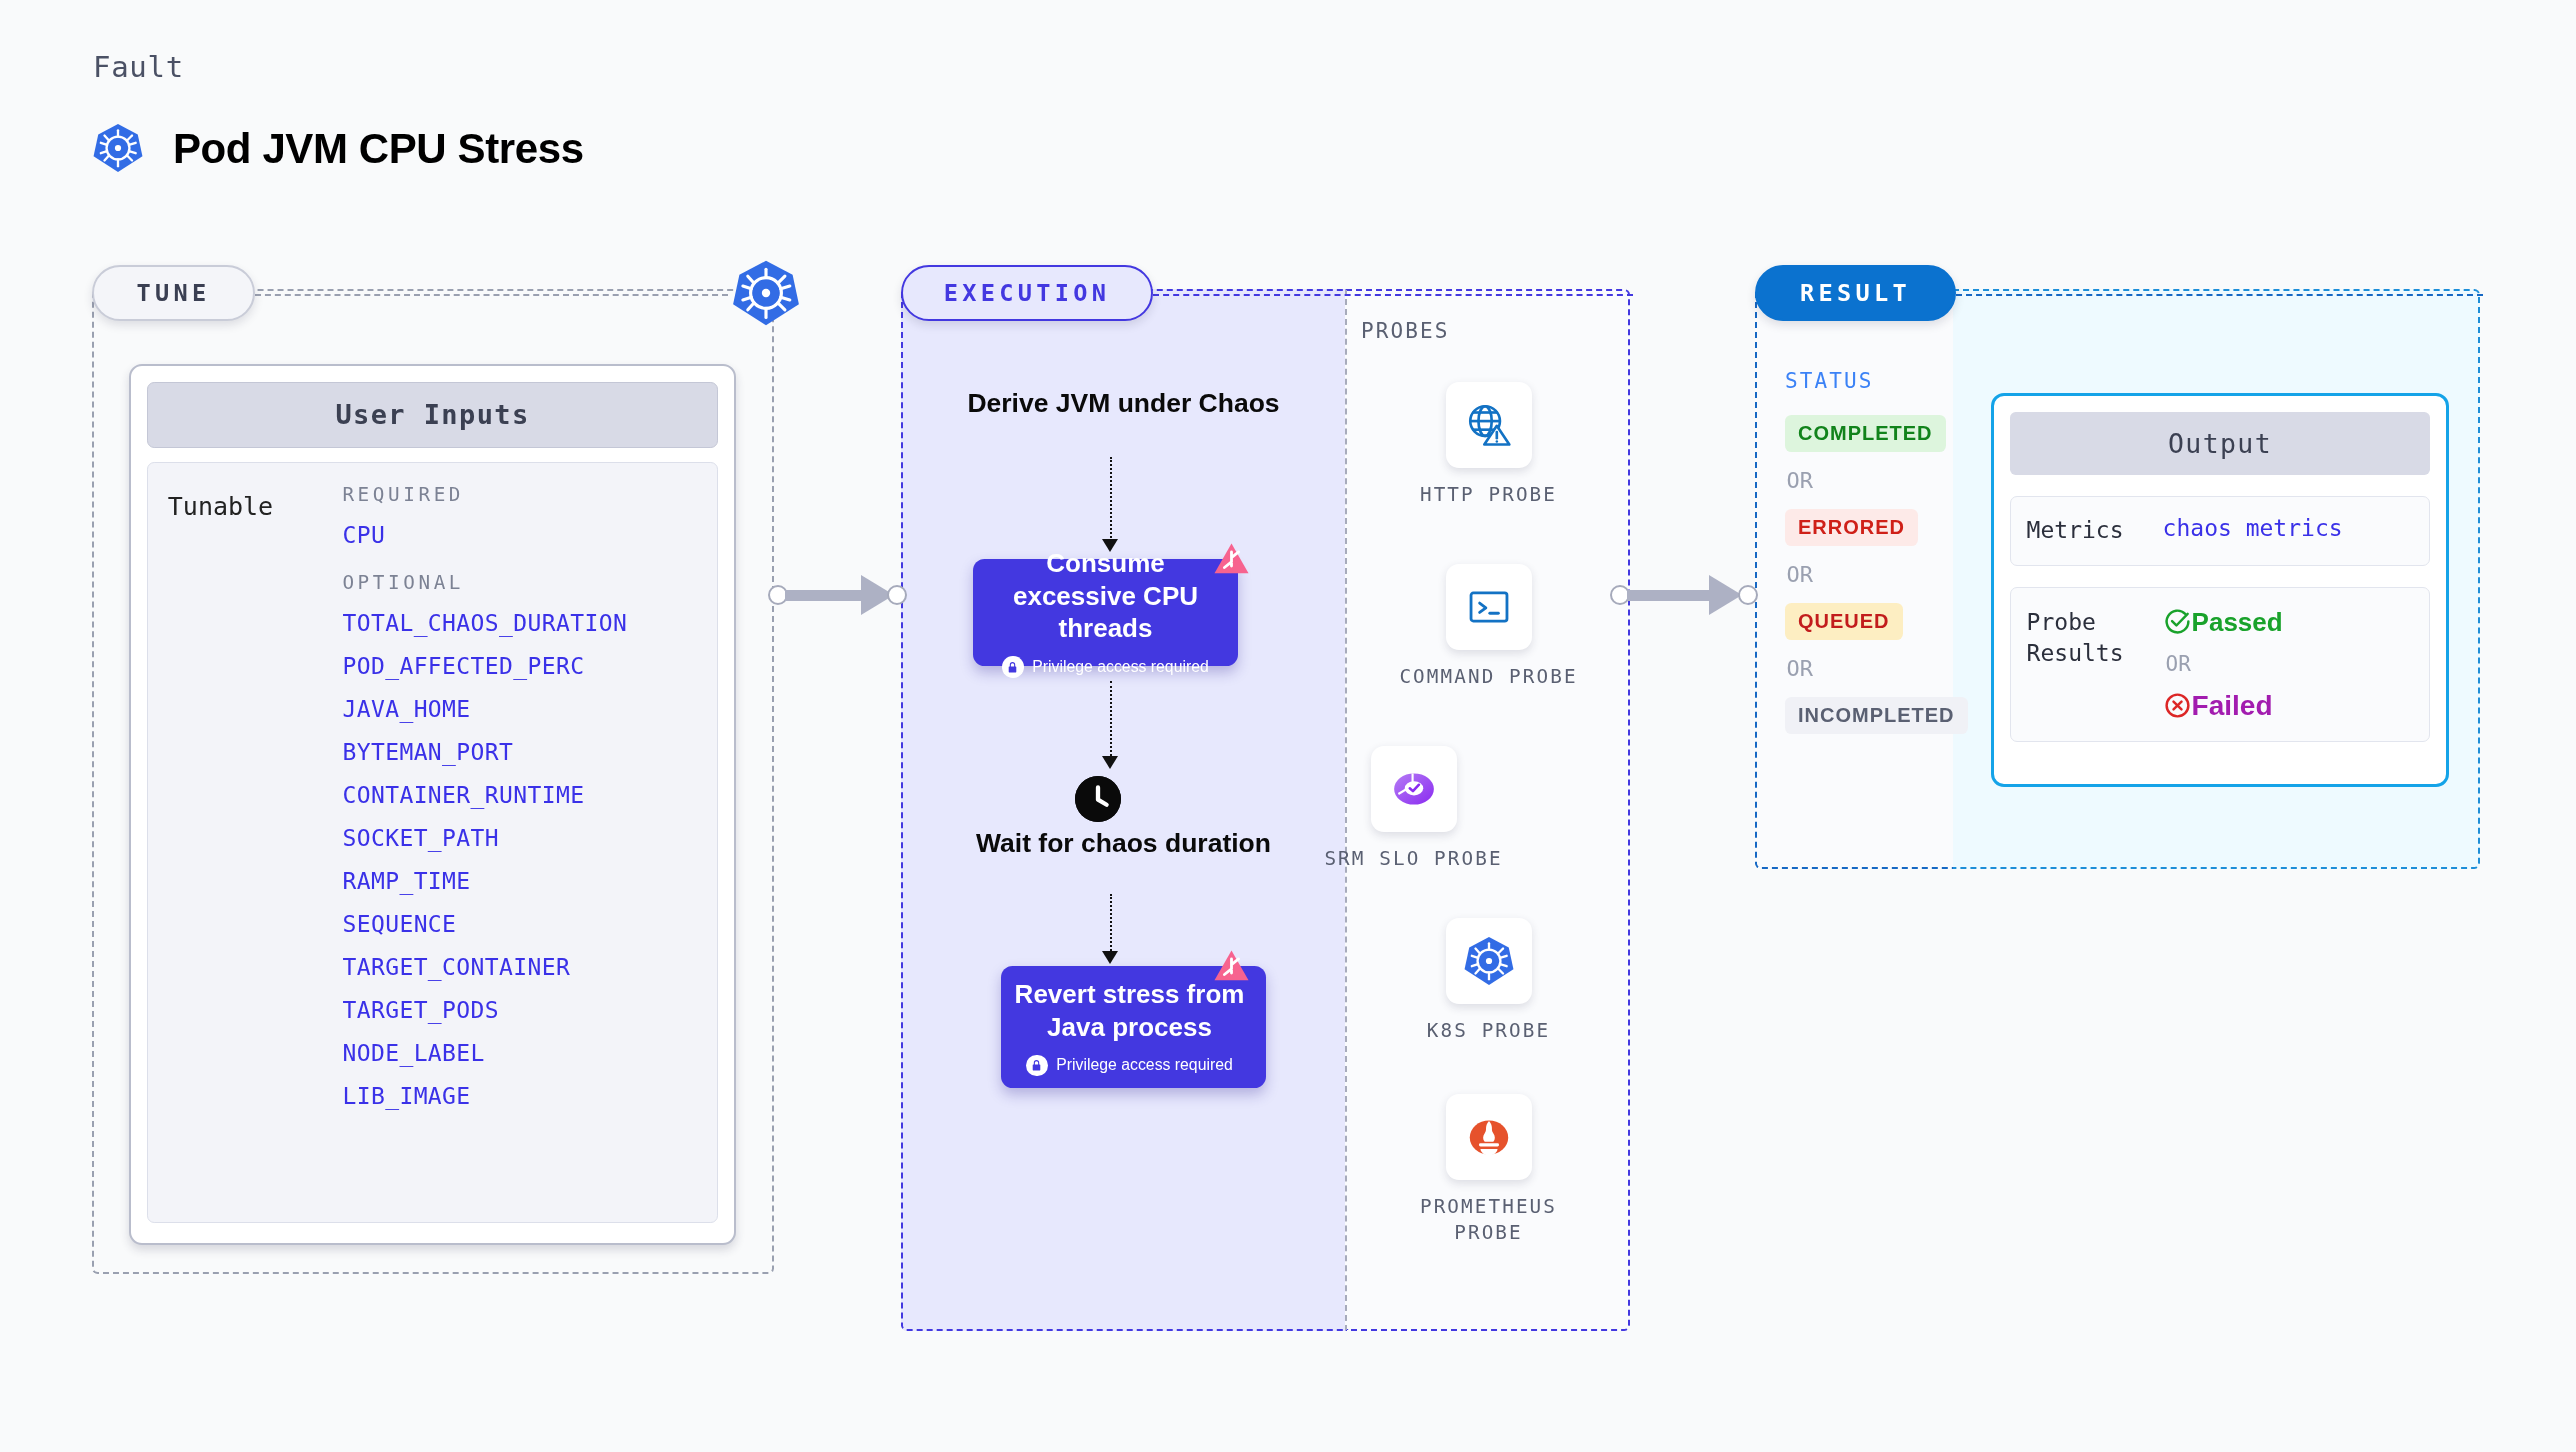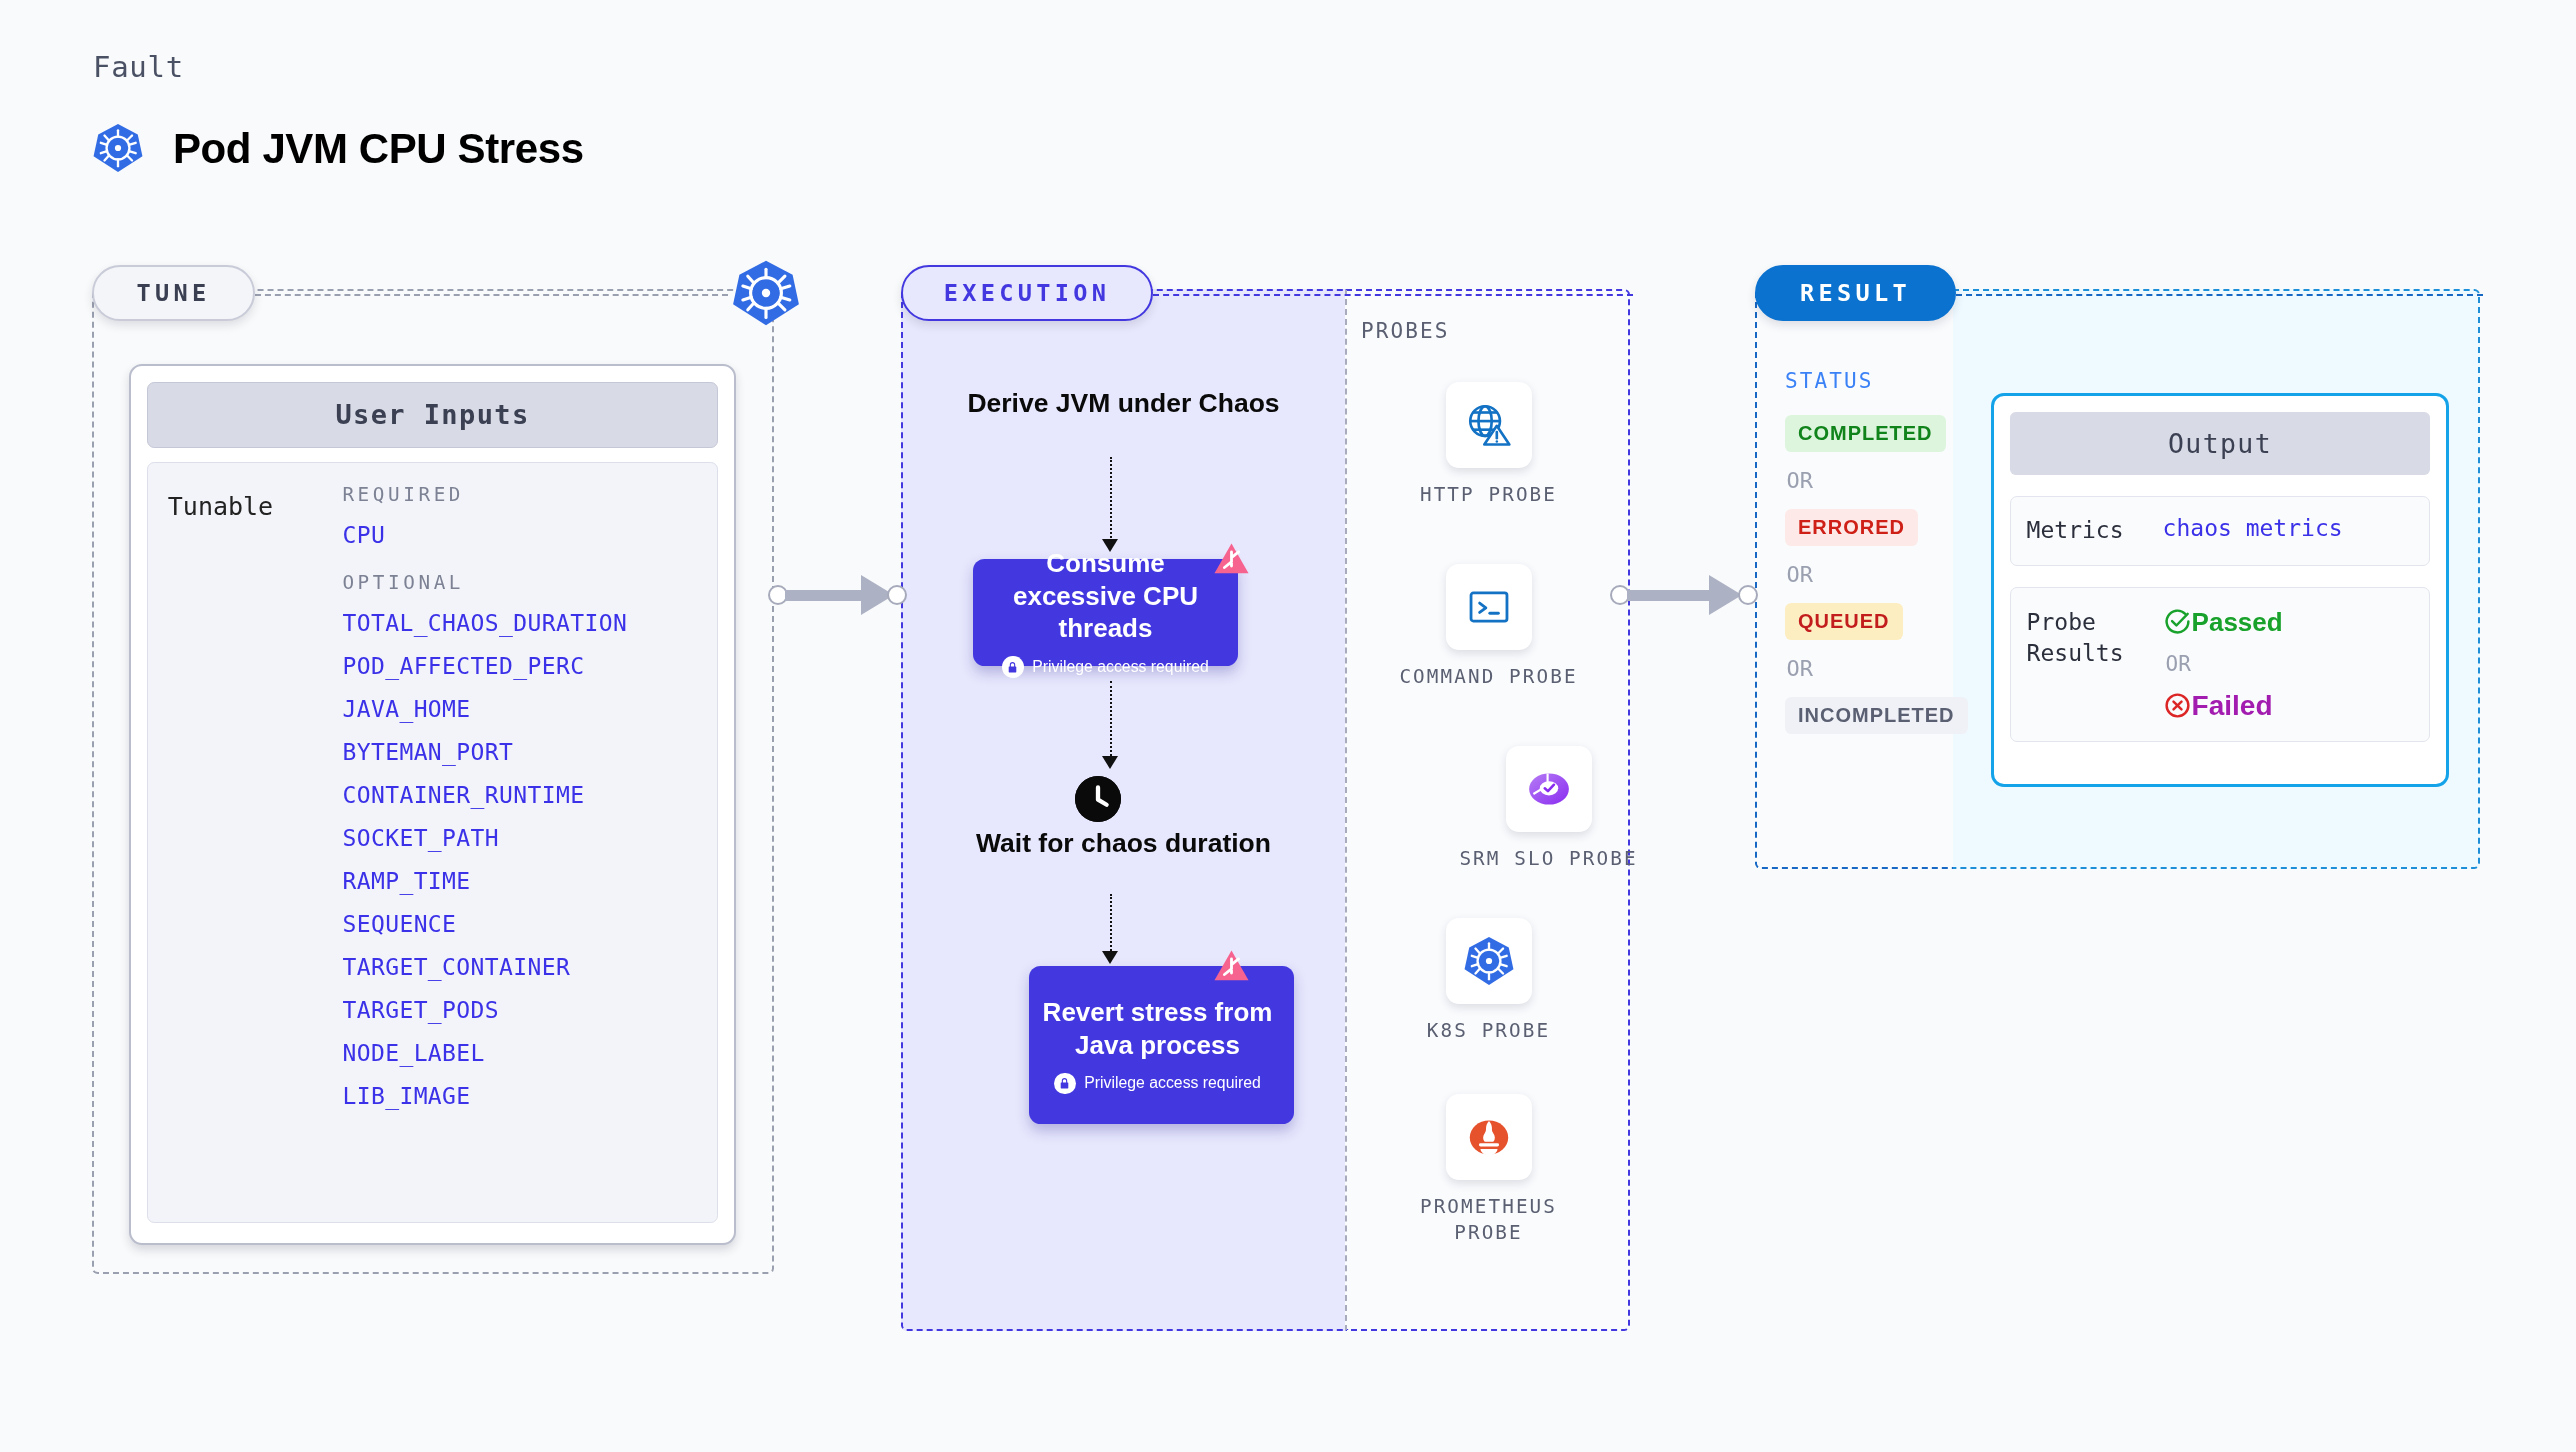--- a/index.html
+++ b/index.html
@@ -128,21 +128,21 @@
     color: #fff; padding: 13px 17px; z-index: 6;
   }
   .exec-box .eb-title { font-size: 26px; font-weight: 700; text-align: center; line-height: 1.25; }
   .eb-priv { display: flex; align-items: center; gap: 8.6px; margin-top: 11.5px; }
   .eb-priv-text { font-size: 15.8px; font-weight: 400; }
   .lock-badge {
     width: 21.5px; height: 21.5px; border-radius: 50%; background: #fff;
     display: flex; align-items: center; justify-content: center;
   }
   .box-consume { left: 973px; top: 559px; width: 265px; height: 107px; }
-  .box-revert  { left: 1029px; top: 966px; width: 265px; height: 158px; padding-left: 9px; }
+  .box-revert  { left: 1001px; top: 966px; width: 265px; height: 122px; padding-left: 9px; }
 
   .litmus-badge { position: absolute; width: 37px; height: 34px; z-index: 9; }
 
   .clock-icon {
     position: absolute; left: 1075px; top: 776px; width: 46px; height: 46px;
     border-radius: 50%; background: #0a0a0a; z-index: 6;
   }
 
   
   .probes-title {
@@ -394,21 +394,21 @@
     <div class="probe-tile">
       <svg width="50" height="50" viewBox="0 0 64 64" fill="none" stroke="#1372c4" stroke-width="3.6" stroke-linecap="round" stroke-linejoin="round">
         <rect x="9" y="14" width="46" height="36" rx="3"></rect>
         <path d="M20 27 L28 33 L20 39"></path>
         <line x1="33" y1="40" x2="44" y2="40"></line>
       </svg>
     </div>
     <div class="probe-label">COMMAND PROBE</div>
   </div>
 
-  <div class="probe" style="left:1441px; top:746px;">
+  <div class="probe" style="left:1306px; top:746px;">
     <div class="probe-tile">
       <svg width="52" height="44" viewBox="0 0 72 62">
         <defs>
           <linearGradient id="sloG" x1="0" y1="0" x2="1" y2="1">
             <stop offset="0" stop-color="#b57cf5"></stop>
               <stop offset="1" stop-color="#8a2bf0"></stop>
           </linearGradient>
         </defs>
         <ellipse cx="36" cy="31" rx="28" ry="22" fill="url(#sloG)"></ellipse>
         <path d="M34 9 L34 26 L14 38" stroke="#fff" stroke-width="3" fill="none"></path>

